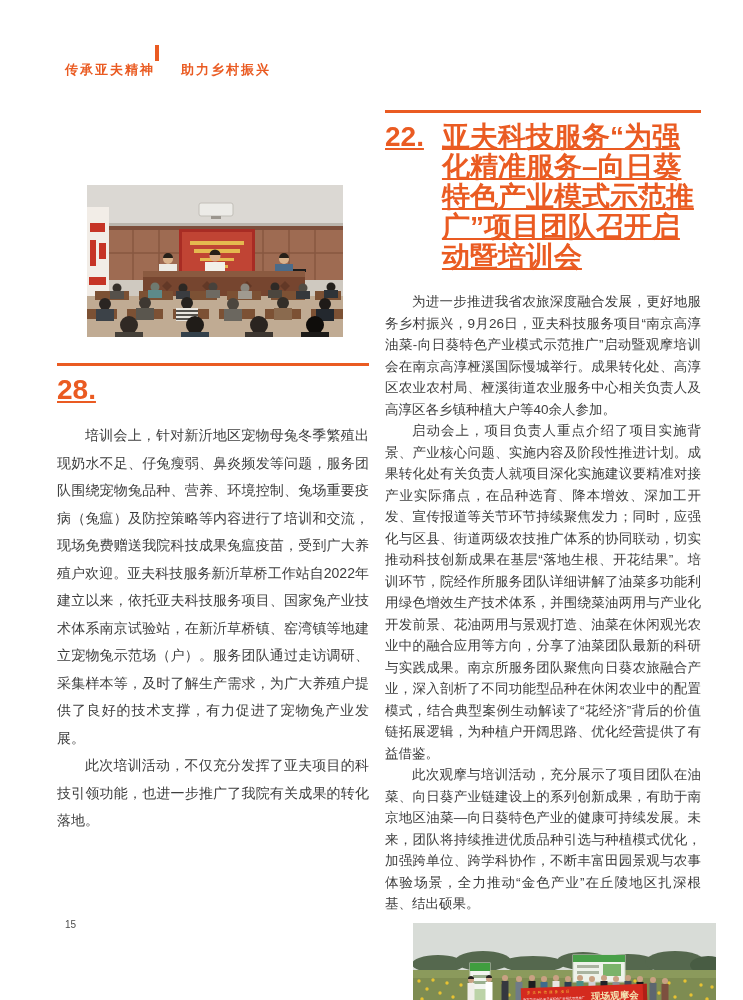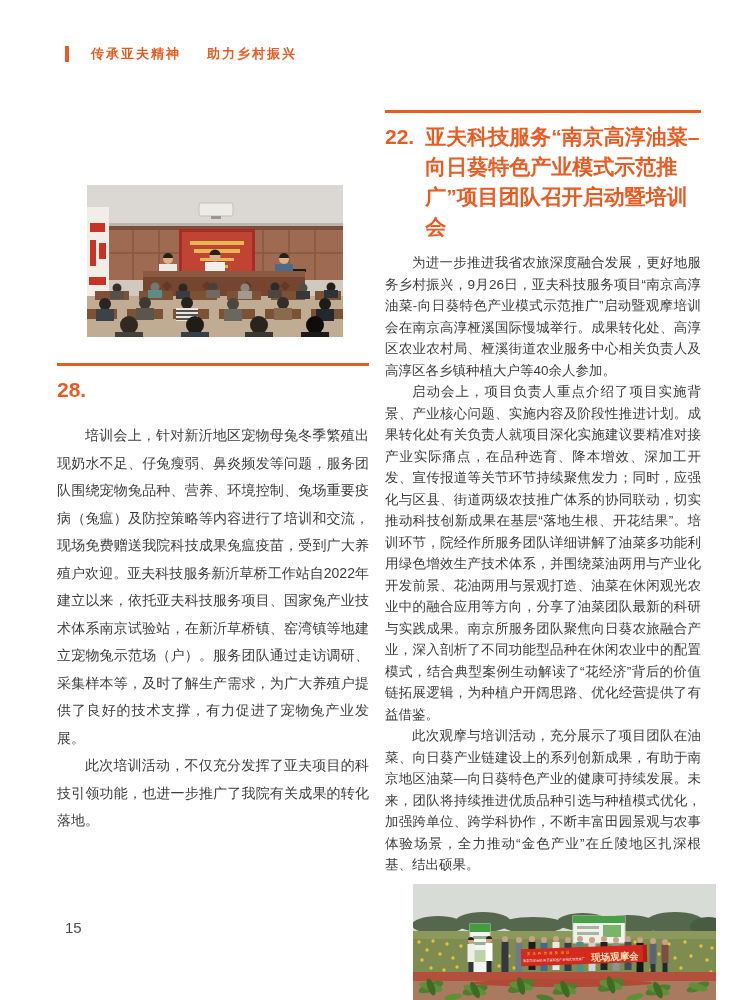--- a/index.html
+++ b/index.html
@@ -7,41 +7,41 @@
     --body:#3D3D3D;
   }
   *{box-sizing:border-box;}
   html,body{margin:0;padding:0;}
   body{
     width:743px;height:1000px;position:relative;background:#ffffff;
     font-family:"Liberation Sans","DejaVu Sans",sans-serif;
     color:var(--body);overflow:hidden;
   }
   
-  .page-header{position:absolute;left:65px;top:45px;display:flex;align-items:center;}
+  .page-header{position:absolute;left:65px;top:45px;display:flex;align-items:center;flex-direction:column;}
   .header-bar{width:4px;height:16px;background:var(--accent);margin-right:22px;}
   .slogan{color:var(--accent);font-weight:bold;font-size:13px;letter-spacing:2px;}
   .slogan-gap{display:inline-block;width:26px;}
   
   .col{position:absolute;}
   .col-left{left:57px;top:185px;width:312px;}
   .col-right{left:385px;top:110px;width:316px;}
   .rule{height:3px;background:var(--accent);}
-  .art-title{display:flex;gap:11px;color:var(--accent);font-weight:bold;
-    font-size:21px;line-height:30px;margin:9px 0 0 0;}
+  .art-title{display:flex;gap:18px;color:var(--accent);font-weight:bold;
+    font-size:28px;line-height:30px;margin:9px 0 0 0;text-decoration:underline;}
   .art-num{flex:0 0 auto;}
   .art-title .txt{flex:1 1 auto;}
   .body-text p{margin:0;text-align:justify;text-indent:2em;}
   .col-left .body-text{margin-top:17px;font-size:14px;line-height:27.5px;}
-  .col-right .body-text{margin-top:10px;font-size:13.5px;line-height:21.5px;}
+  .col-right .body-text{margin-top:19px;font-size:13.5px;line-height:21.5px;}
   .col-left .rule{margin-top:26px;}
   .photo{display:block;}
   .photo-meeting{margin:0 0 0 30px;}
   .photo-sunflower{margin:8px 0 0 28px;}
-  .page-number{position:absolute;left:65px;top:919px;font-size:15px;color:#4c4c4c;}
+  .page-number{position:absolute;left:65px;top:919px;font-size:10px;color:#4c4c4c;}
 </style>
 </head>
 <body>
 
 <div class="page-header">
   <div class="header-bar"></div>
   <div class="slogan">
     <span>传承亚夫精神</span><span class="slogan-gap"></span><span>助力乡村振兴</span>
   </div>
 </div>
@@ -176,21 +176,21 @@
   <div class="body-text">
     <p>培训会上，针对新沂地区宠物母兔冬季繁殖出现奶水不足、仔兔瘦弱、鼻炎频发等问题，服务团队围绕宠物兔品种、营养、环境控制、兔场重要疫病（兔瘟）及防控策略等内容进行了培训和交流，现场免费赠送我院科技成果兔瘟疫苗，受到广大养殖户欢迎。亚夫科技服务新沂草桥工作站自2022年建立以来，依托亚夫科技服务项目、国家兔产业技术体系南京试验站，在新沂草桥镇、窑湾镇等地建立宠物兔示范场（户）。服务团队通过走访调研、采集样本等，及时了解生产需求，为广大养殖户提供了良好的技术支撑，有力促进了宠物兔产业发展。</p>
     <p>此次培训活动，不仅充分发挥了亚夫项目的科技引领功能，也进一步推广了我院有关成果的转化落地。</p>
   </div>
 </div>
 
 <div class="col col-right">
   <div class="rule"></div>
   <h2 class="art-title">
     <span class="art-num">22.</span>
-    <span class="txt">亚夫科技服务“南京高淳油菜–向日葵特色产业模式示范推广”项目团队召开启动暨培训会</span>
+    <span class="txt">亚夫科技服务“为强化精准服务–向日葵特色产业模式示范推广”项目团队召开启动暨培训会</span>
   </h2>
   <div class="body-text">
     <p>为进一步推进我省农旅深度融合发展，更好地服务乡村振兴，9月26日，亚夫科技服务项目“南京高淳油菜-向日葵特色产业模式示范推广”启动暨观摩培训会在南京高淳桠溪国际慢城举行。成果转化处、高淳区农业农村局、桠溪街道农业服务中心相关负责人及高淳区各乡镇种植大户等40余人参加。</p>
     <p>启动会上，项目负责人重点介绍了项目实施背景、产业核心问题、实施内容及阶段性推进计划。成果转化处有关负责人就项目深化实施建议要精准对接产业实际痛点，在品种选育、降本增效、深加工开发、宣传报道等关节环节持续聚焦发力；同时，应强化与区县、街道两级农技推广体系的协同联动，切实推动科技创新成果在基层“落地生根、开花结果”。培训环节，院经作所服务团队详细讲解了油菜多功能利用绿色增效生产技术体系，并围绕菜油两用与产业化开发前景、花油两用与景观打造、油菜在休闲观光农业中的融合应用等方向，分享了油菜团队最新的科研与实践成果。南京所服务团队聚焦向日葵农旅融合产业，深入剖析了不同功能型品种在休闲农业中的配置模式，结合典型案例生动解读了“花经济”背后的价值链拓展逻辑，为种植户开阔思路、优化经营提供了有益借鉴。</p>
     <p>此次观摩与培训活动，充分展示了项目团队在油菜、向日葵产业链建设上的系列创新成果，有助于南京地区油菜—向日葵特色产业的健康可持续发展。未来，团队将持续推进优质品种引选与种植模式优化，加强跨单位、跨学科协作，不断丰富田园景观与农事体验场景，全力推动“金色产业”在丘陵地区扎深根基、结出硕果。</p>
   </div>
 
   <svg class="photo photo-sunflower" width="303" height="116" viewBox="0 0 303 116" aria-hidden="true">
     <rect width="303" height="116" fill="#d8dcd7"></rect>
     <g fill="#55684e">

